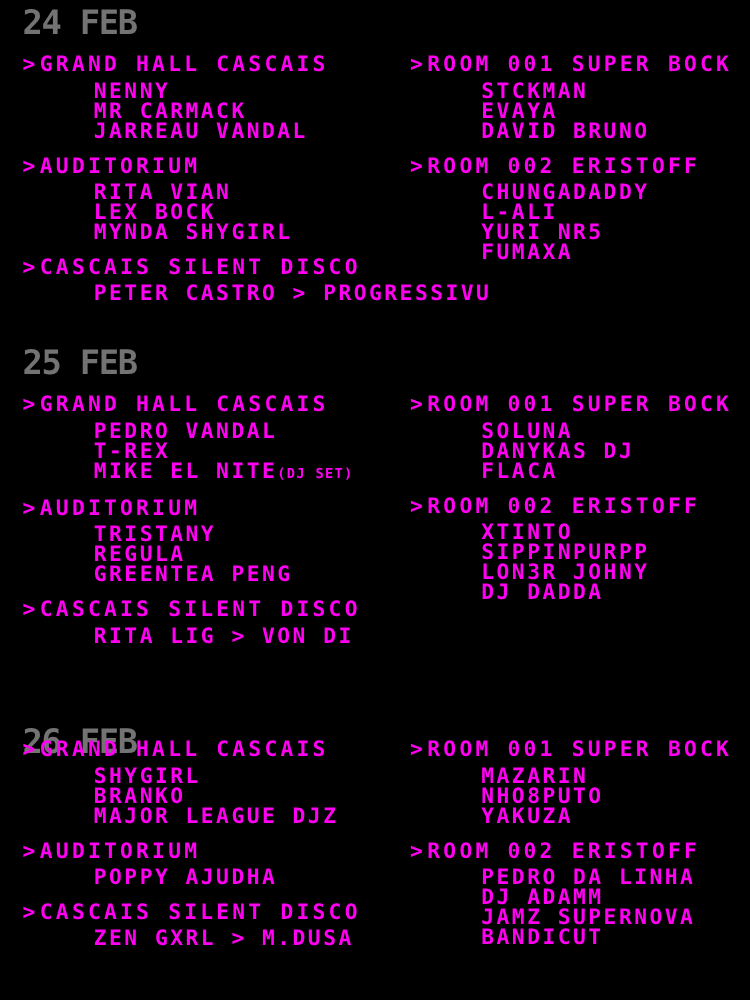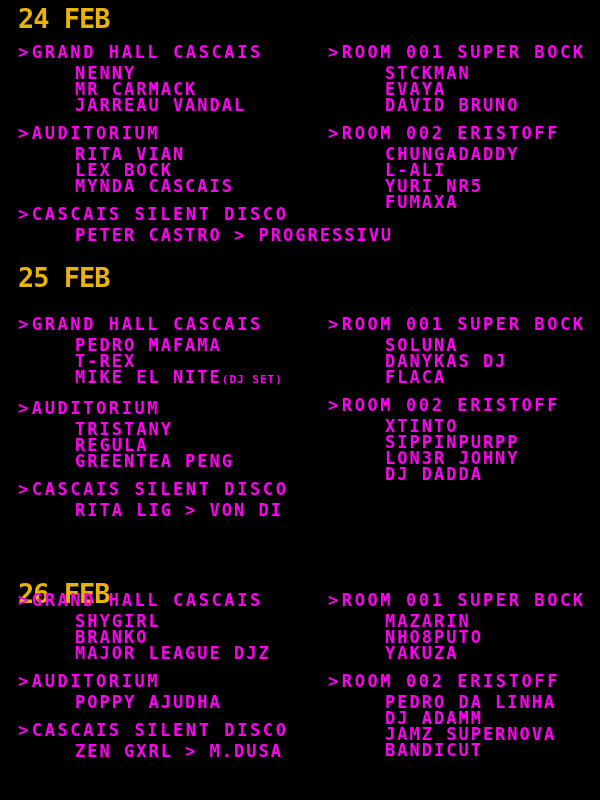--- a/index.html
+++ b/index.html
@@ -9,21 +9,21 @@
     position:relative;overflow:hidden;
     font-family:"DejaVu Sans Mono",monospace;
     font-weight:bold;
     color:#ff00f2;
     -webkit-font-smoothing:none;
   }
   .poster{position:absolute;inset:0;}
   .date{
     position:absolute;left:18px;
     font-size:27px;line-height:26px;letter-spacing:-1px;
-    color:#eab308;white-space:nowrap;
+    color:#737373;white-space:nowrap;
   }
   .col{position:absolute;width:295px;}
   .col.left{left:18px;}
   .col.right{left:328px;}
   .group{margin-bottom:12px;}
   .line{font-size:17px;line-height:16px;letter-spacing:2px;white-space:nowrap;}
   .venue{letter-spacing:2.6px;margin-bottom:5px;}
   .artist{padding-left:57px;}
   .note{font-size:11px;letter-spacing:1px;}
   .m{margin-right:1px;}
@@ -39,21 +39,21 @@
     <div class="group">
       <div class="line venue"><span class="m">&gt;</span><span>GRAND HALL CASCAIS</span></div>
       <div class="line artist">NENNY</div>
       <div class="line artist">MR CARMACK</div>
       <div class="line artist">JARREAU VANDAL</div>
     </div>
     <div class="group">
       <div class="line venue"><span class="m">&gt;</span><span>AUDITORIUM</span></div>
       <div class="line artist">RITA VIAN</div>
       <div class="line artist">LEX BOCK</div>
-      <div class="line artist">MYNDA CASCAIS</div>
+      <div class="line artist">MYNDA SHYGIRL</div>
     </div>
     <div class="group">
       <div class="line venue"><span class="m">&gt;</span><span>CASCAIS SILENT DISCO</span></div>
       <div class="line artist">PETER CASTRO &gt; PROGRESSIVU</div>
     </div>
   </div>
 
   <div class="col right" style="top:44px">
     <div class="group">
       <div class="line venue"><span class="m">&gt;</span><span>ROOM 001 SUPER BOCK</span></div>
@@ -63,26 +63,26 @@
     </div>
     <div class="group">
       <div class="line venue"><span class="m">&gt;</span><span>ROOM 002 ERISTOFF</span></div>
       <div class="line artist">CHUNGADADDY</div>
       <div class="line artist">L-ALI</div>
       <div class="line artist">YURI NR5</div>
       <div class="line artist">FUMAXA</div>
     </div>
   </div>
 
-  <div class="date" style="top:265px">25 FEB</div>
+  <div class="date" style="top:278px">25 FEB</div>
 
   <div class="col left" style="top:316px">
     <div class="group">
       <div class="line venue"><span class="m">&gt;</span><span>GRAND HALL CASCAIS</span></div>
-      <div class="line artist">PEDRO MAFAMA</div>
+      <div class="line artist">PEDRO VANDAL</div>
       <div class="line artist">T-REX</div>
       <div class="line artist"><span>MIKE EL NITE</span><span class="note">(DJ SET)</span></div>
     </div>
     <div class="group">
       <div class="line venue"><span class="m">&gt;</span><span>AUDITORIUM</span></div>
       <div class="line artist">TRISTANY</div>
       <div class="line artist">REGULA</div>
       <div class="line artist">GREENTEA PENG</div>
     </div>
     <div class="group">

